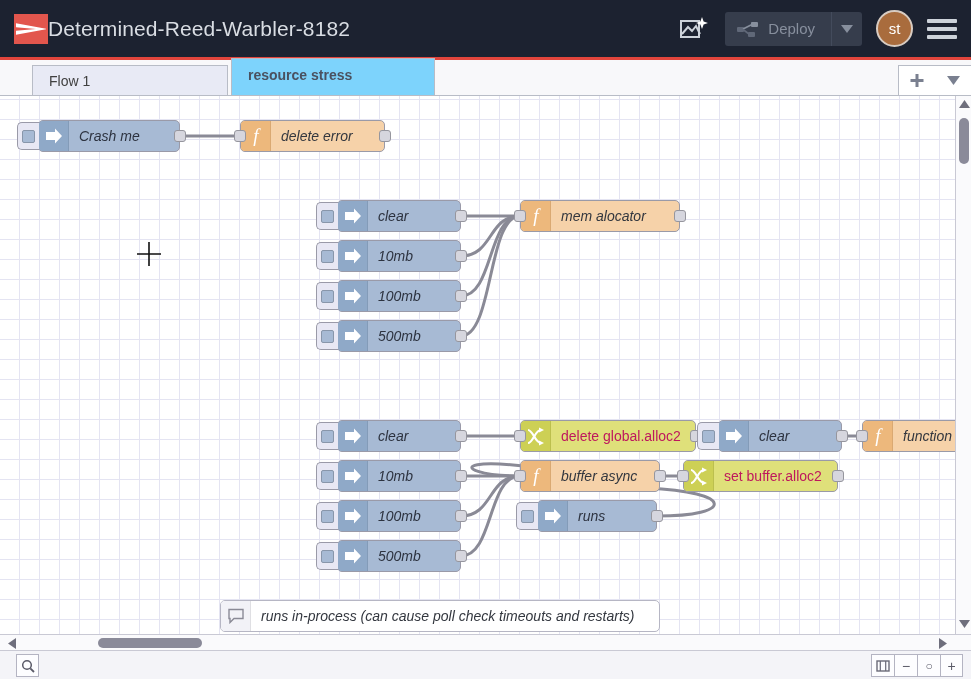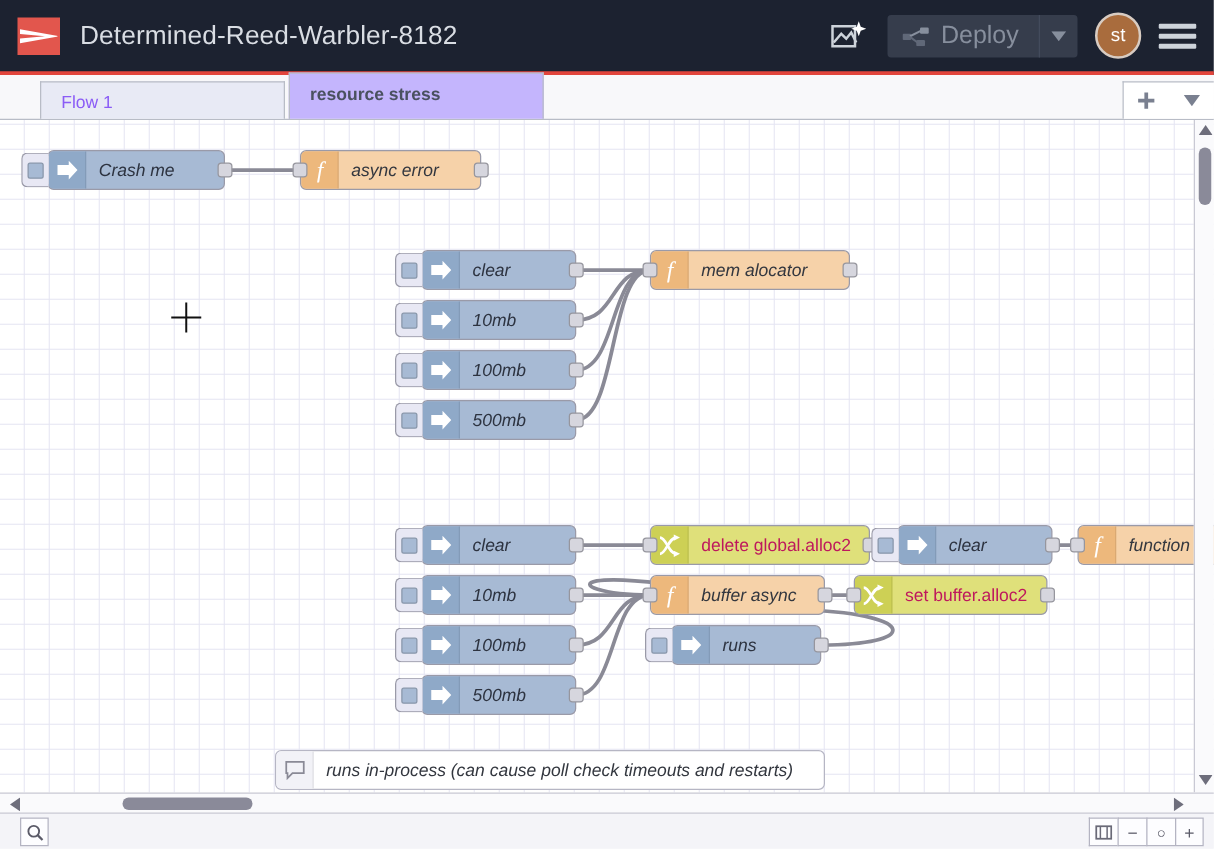--- a/index.html
+++ b/index.html
@@ -21,40 +21,40 @@
   #logo {
     width: 34px; height: 30px; margin-left: 14px;
     position: relative; flex: 0 0 auto;
   }
   #logo .sq { position: absolute; inset: 0; background: #e2564d; }
   #logo .bow {
     position: absolute; left: 2px; top: 3px;
     width: 30px; height: 24px;
   }
   #app-title {
-    margin-left: 16px;
+    margin-left: 0;
     color: #d9dde3;
     font-size: 21px;
     letter-spacing: .1px;
     white-space: nowrap;
   }
   #header-right {
     margin-left: auto; display: flex; align-items: center;
     margin-right: 14px; gap: 14px;
   }
   #ai-icon { width: 34px; height: 30px; cursor: pointer; }
   #deploy-group {
     display: flex; align-items: center;
     background: #3b4252; border-radius: 3px;
     height: 34px; opacity: .85;
   }
   #deploy-btn {
     display: flex; align-items: center; gap: 9px;
     padding: 0 16px 0 12px; height: 34px;
-    color: #9aa2b0; font-size: 20px;
+    color: #9aa2b0; font-size: 15px;
     border-right: 1px solid #4a5364;
     cursor: pointer;
   }
   #deploy-caret {
     width: 30px; height: 34px;
     display: flex; align-items: center; justify-content: center;
     cursor: pointer;
   }
   #avatar {
     width: 37px; height: 37px; border-radius: 50%;
@@ -80,25 +80,25 @@
   .tab {
     height: 30px; line-height: 30px;
     padding: 0 16px; font-size: 14px;
     border: 1px solid #b8bcc6;
     border-bottom: none;
     cursor: pointer;
     white-space: nowrap;
     position: relative;
   }
   .tab.inactive {
-    background: #e8eaf5; color: #8b5cf6;
+    background: #e8eaf5; color: #404040;
     margin-left: 32px; min-width: 196px;
   }
   .tab.active {
-    background: #c4b5fd; color: #4a5160; font-weight: bold;
+    background: #7dd3fc; color: #4a5160; font-weight: bold;
     min-width: 204px; height: 37px; line-height: 32px;
     margin-left: 3px; z-index: 3;
   }
   #tab-tools {
     margin-left: auto; display: flex; align-items: center;
     height: 30px; border: 1px solid #b8bcc6; border-bottom: none;
     border-right: none; background: #fff;
   }
   .tab-tool {
     width: 36px; height: 29px;
@@ -327,21 +327,21 @@
       <div class="inject-btn" style="left: 17px; top: 26px;">
         <b></b>
       </div>
       <div class="port" style="left: 174px; top: 34px;"></div>
       <div class="node n-func" style="left: 240px; top: 24px; width: 145px;">
         <span class="ico">
           <svg width="16" height="20" viewBox="0 0 16 20">
             <text x="8" y="16" font-family="Liberation Serif, serif" font-size="19" font-style="italic" fill="#ffffff" text-anchor="middle">f</text>
           </svg>
         </span>
-        <span class="lbl">async error</span>
+        <span class="lbl">delete error</span>
       </div>
       <div class="port" style="left: 234px; top: 34px;"></div>
       <div class="port" style="left: 379px; top: 34px;"></div>
       <div class="node n-inject" style="left: 337px; top: 104px; width: 124px;">
         <span class="ico">
           <svg width="18" height="18" viewBox="0 0 18 18">
             <path d="M1 5 H10 V1.5 L17 9 L10 16.5 V13 H1 Z" fill="#ffffff"></path>
           </svg>
         </span>
         <span class="lbl">clear</span>

